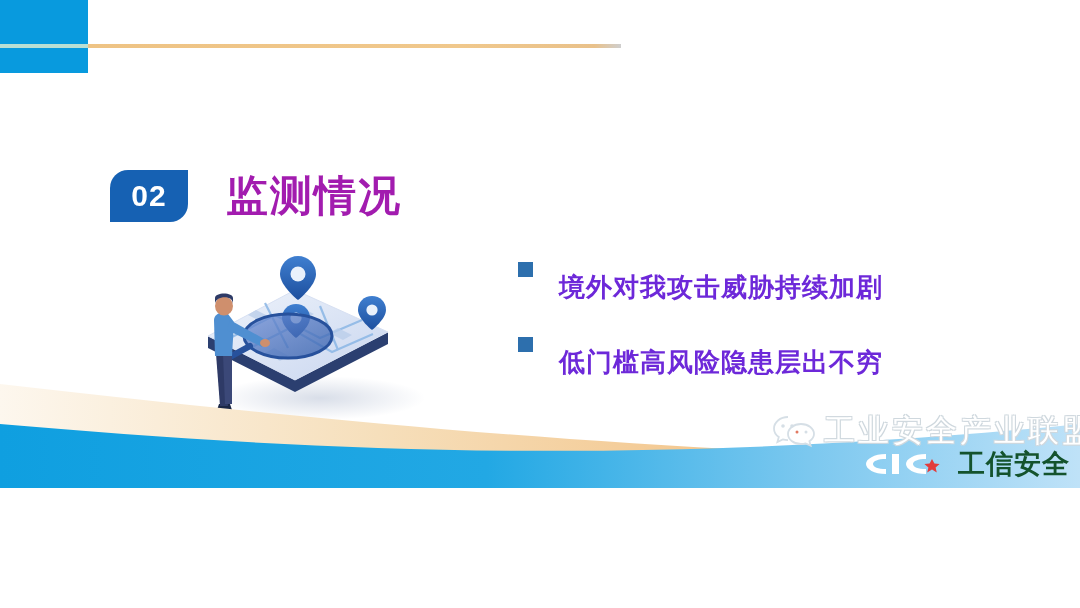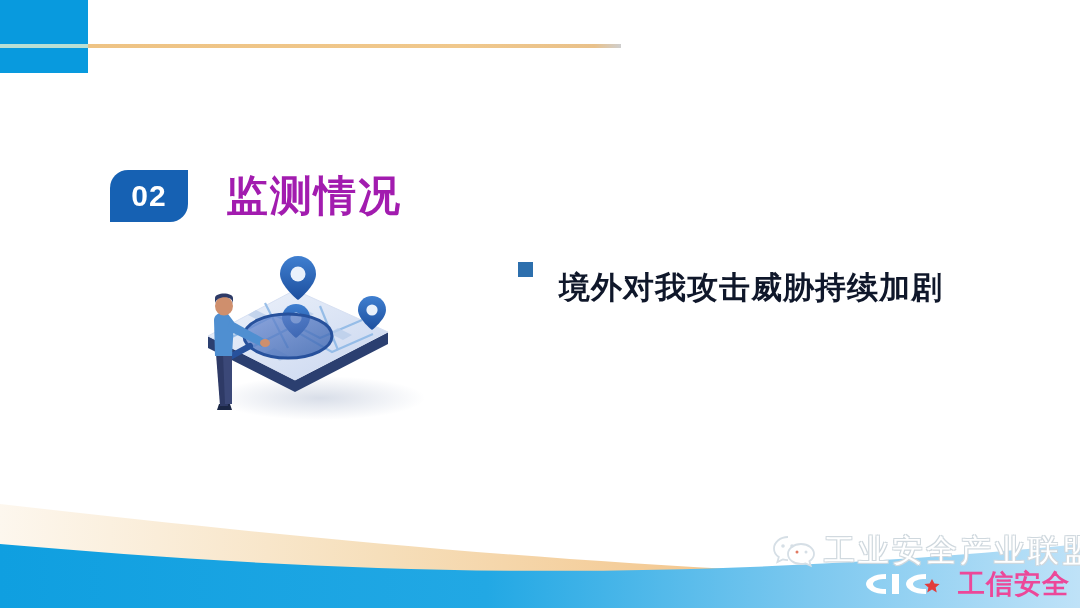--- a/index.html
+++ b/index.html
@@ -6,21 +6,21 @@
     margin: 0;
     padding: 0;
     background: #ffffff;
   }
   body {
     font-family: "Liberation Sans", "DejaVu Sans", sans-serif;
   }
   #slide {
     position: relative;
     width: 1080px;
-    height: 608px;
+    height: 488px;
     background: #ffffff;
     overflow: hidden;
   }
 
   
   .tl-block {
     position: absolute;
     left: 0;
     top: 0;
     width: 88px;
@@ -86,22 +86,22 @@
     height: 75px;
   }
   .bullet-mark {
     width: 15px;
     height: 15px;
     background: #2d6fad;
     flex: 0 0 auto;
   }
   .bullet-text {
     margin-left: 26px;
-    color: #0f172a;
-    font-size: 31px;
+    color: #6d28d9;
+    font-size: 26px;
     font-weight: bold;
     letter-spacing: 1px;
     white-space: nowrap;
     margin-top: 36px;
   }
 
   
   .illus {
     position: absolute;
     left: 170px;
@@ -158,21 +158,21 @@
   }
   .cic-mark {
     width: 92px;
     height: 32px;
     flex: 0 0 auto;
   }
   .cic-word {
     margin-left: 4px;
     font-size: 27px;
     font-weight: bold;
-    color: #ec4899;
+    color: #14532d;
     letter-spacing: 1px;
     white-space: nowrap;
   }
 </style>
 </head>
 <body>
 
 <div id="slide">
 
   <div class="tl-block">
@@ -255,20 +255,24 @@
         <path d="M45 56 C45 48 63 46 63 56 L63 50 C63 44 45 44 45 50 Z" fill="#2e3a66"></path>
         <ellipse cx="95" cy="95" rx="5" ry="4" fill="#cf8f6d"></ellipse>
       </g>
     </svg>
   </div>
 
   <div class="bullets">
     <div class="bullet-row">
       <span class="bullet-mark"></span>
       <span class="bullet-text">境外对我攻击威胁持续加剧</span>
+    </div>
+    <div class="bullet-row">
+      <span class="bullet-mark"></span>
+      <span class="bullet-text">低门槛高风险隐患层出不穷</span>
     </div>
   </div>
 
   <div class="waves">
     <svg viewBox="0 0 1080 130" width="1080" height="130" preserveAspectRatio="none" xmlns="http://www.w3.org/2000/svg">
       <defs>
         <linearGradient id="goldWave" x1="0" y1="0" x2="1" y2="0">
           <stop offset="0%" stop-color="#fdf7ee"></stop>
           <stop offset="35%" stop-color="#f6dfbb"></stop>
           <stop offset="70%" stop-color="#f3c489"></stop>

